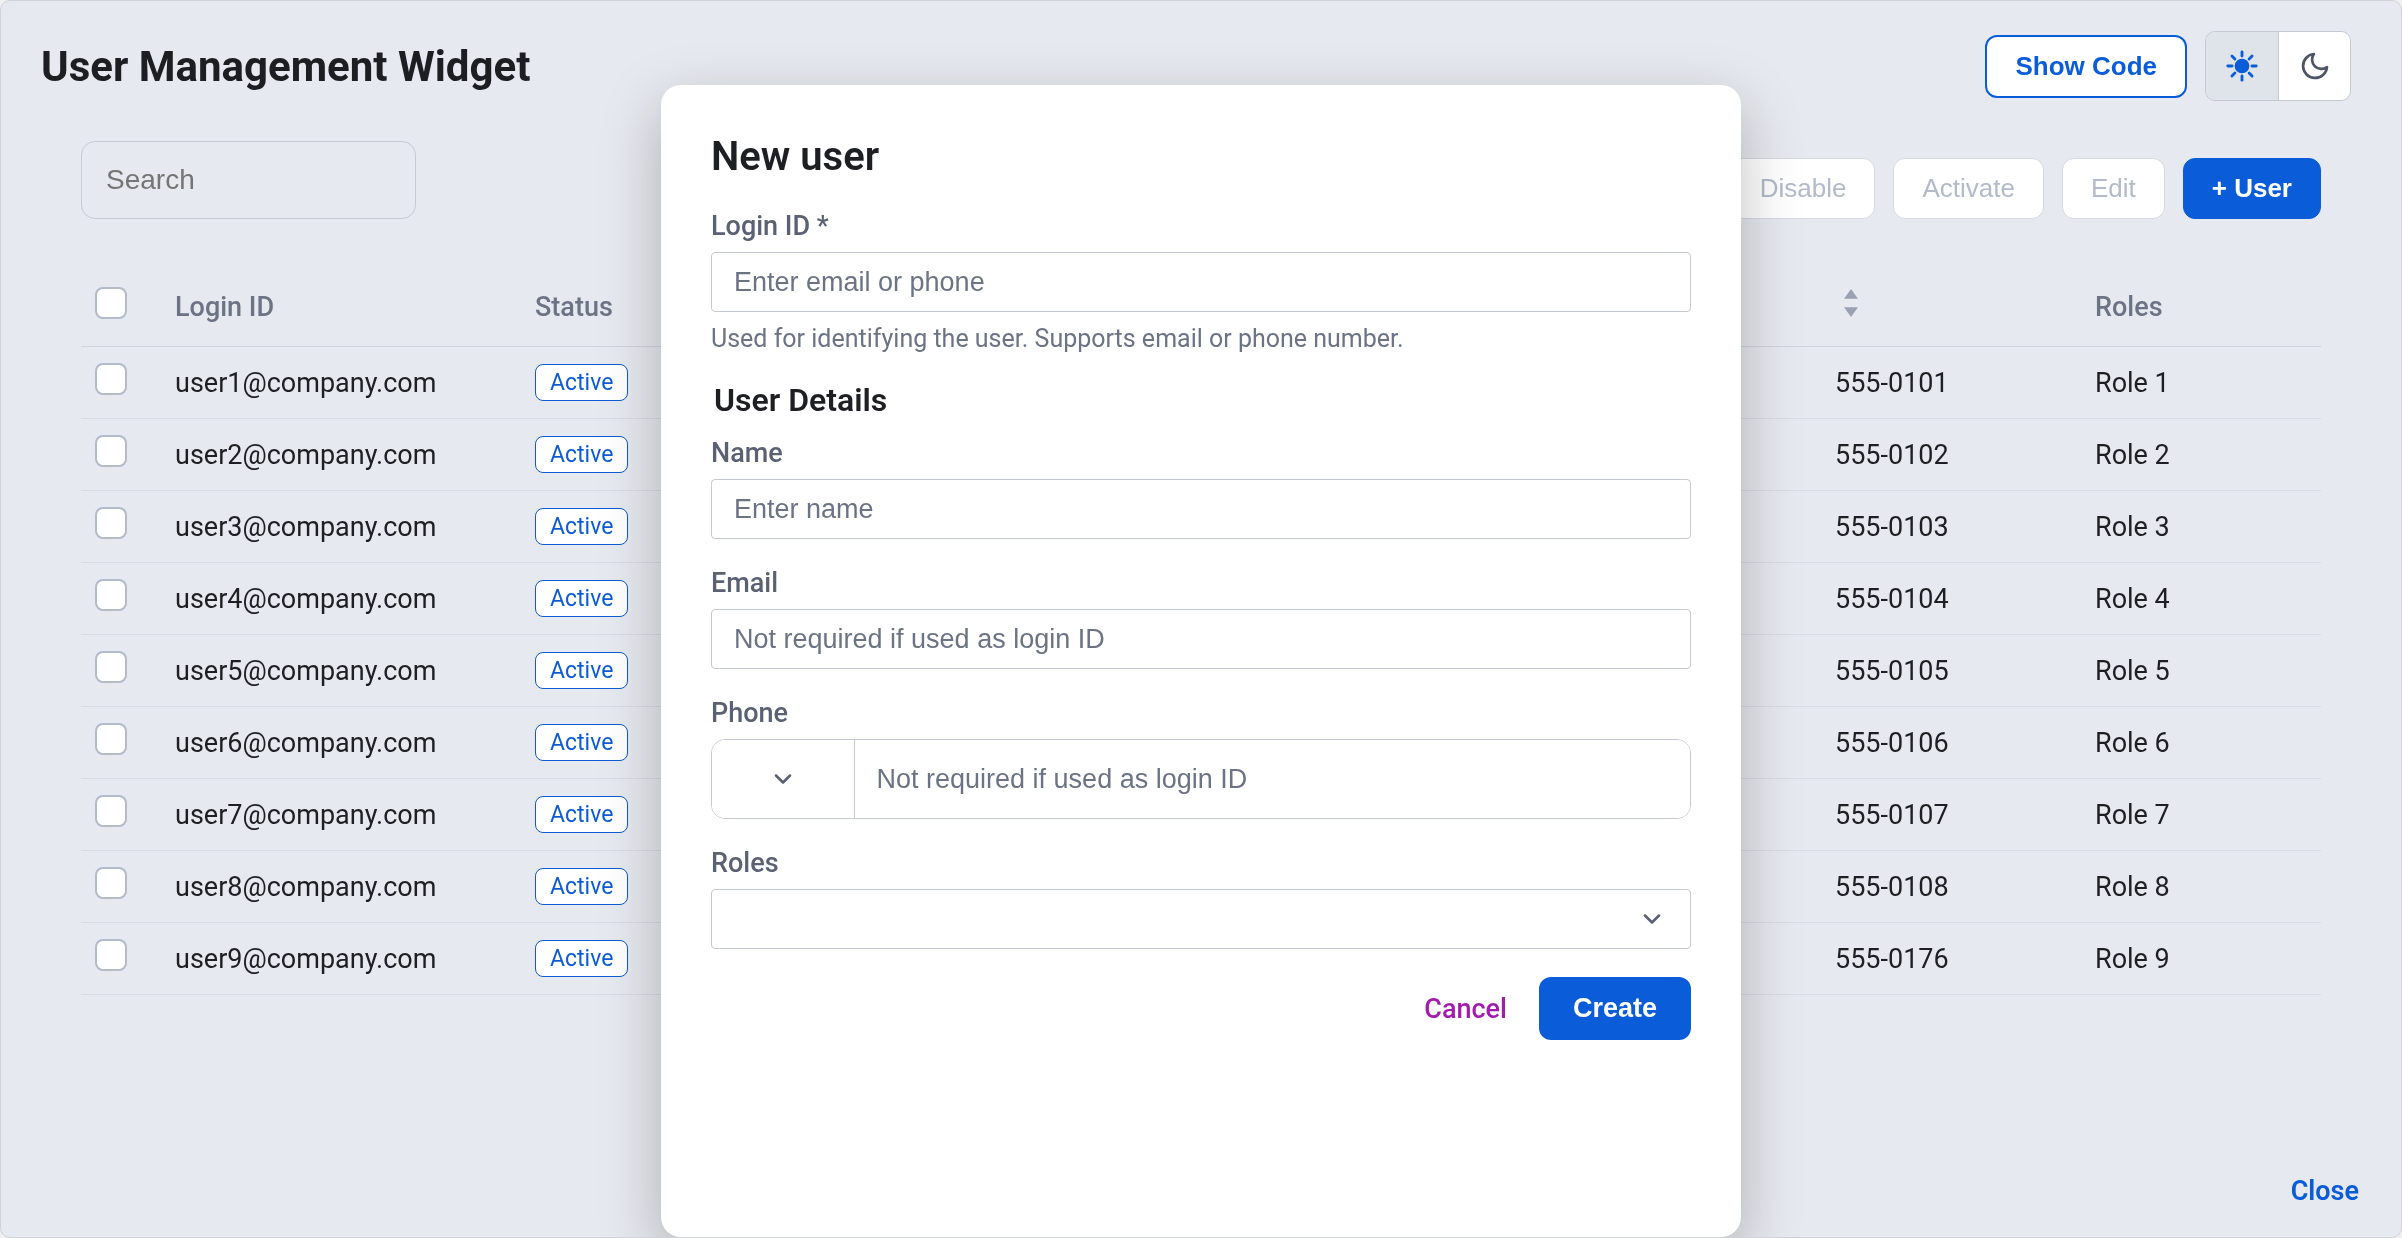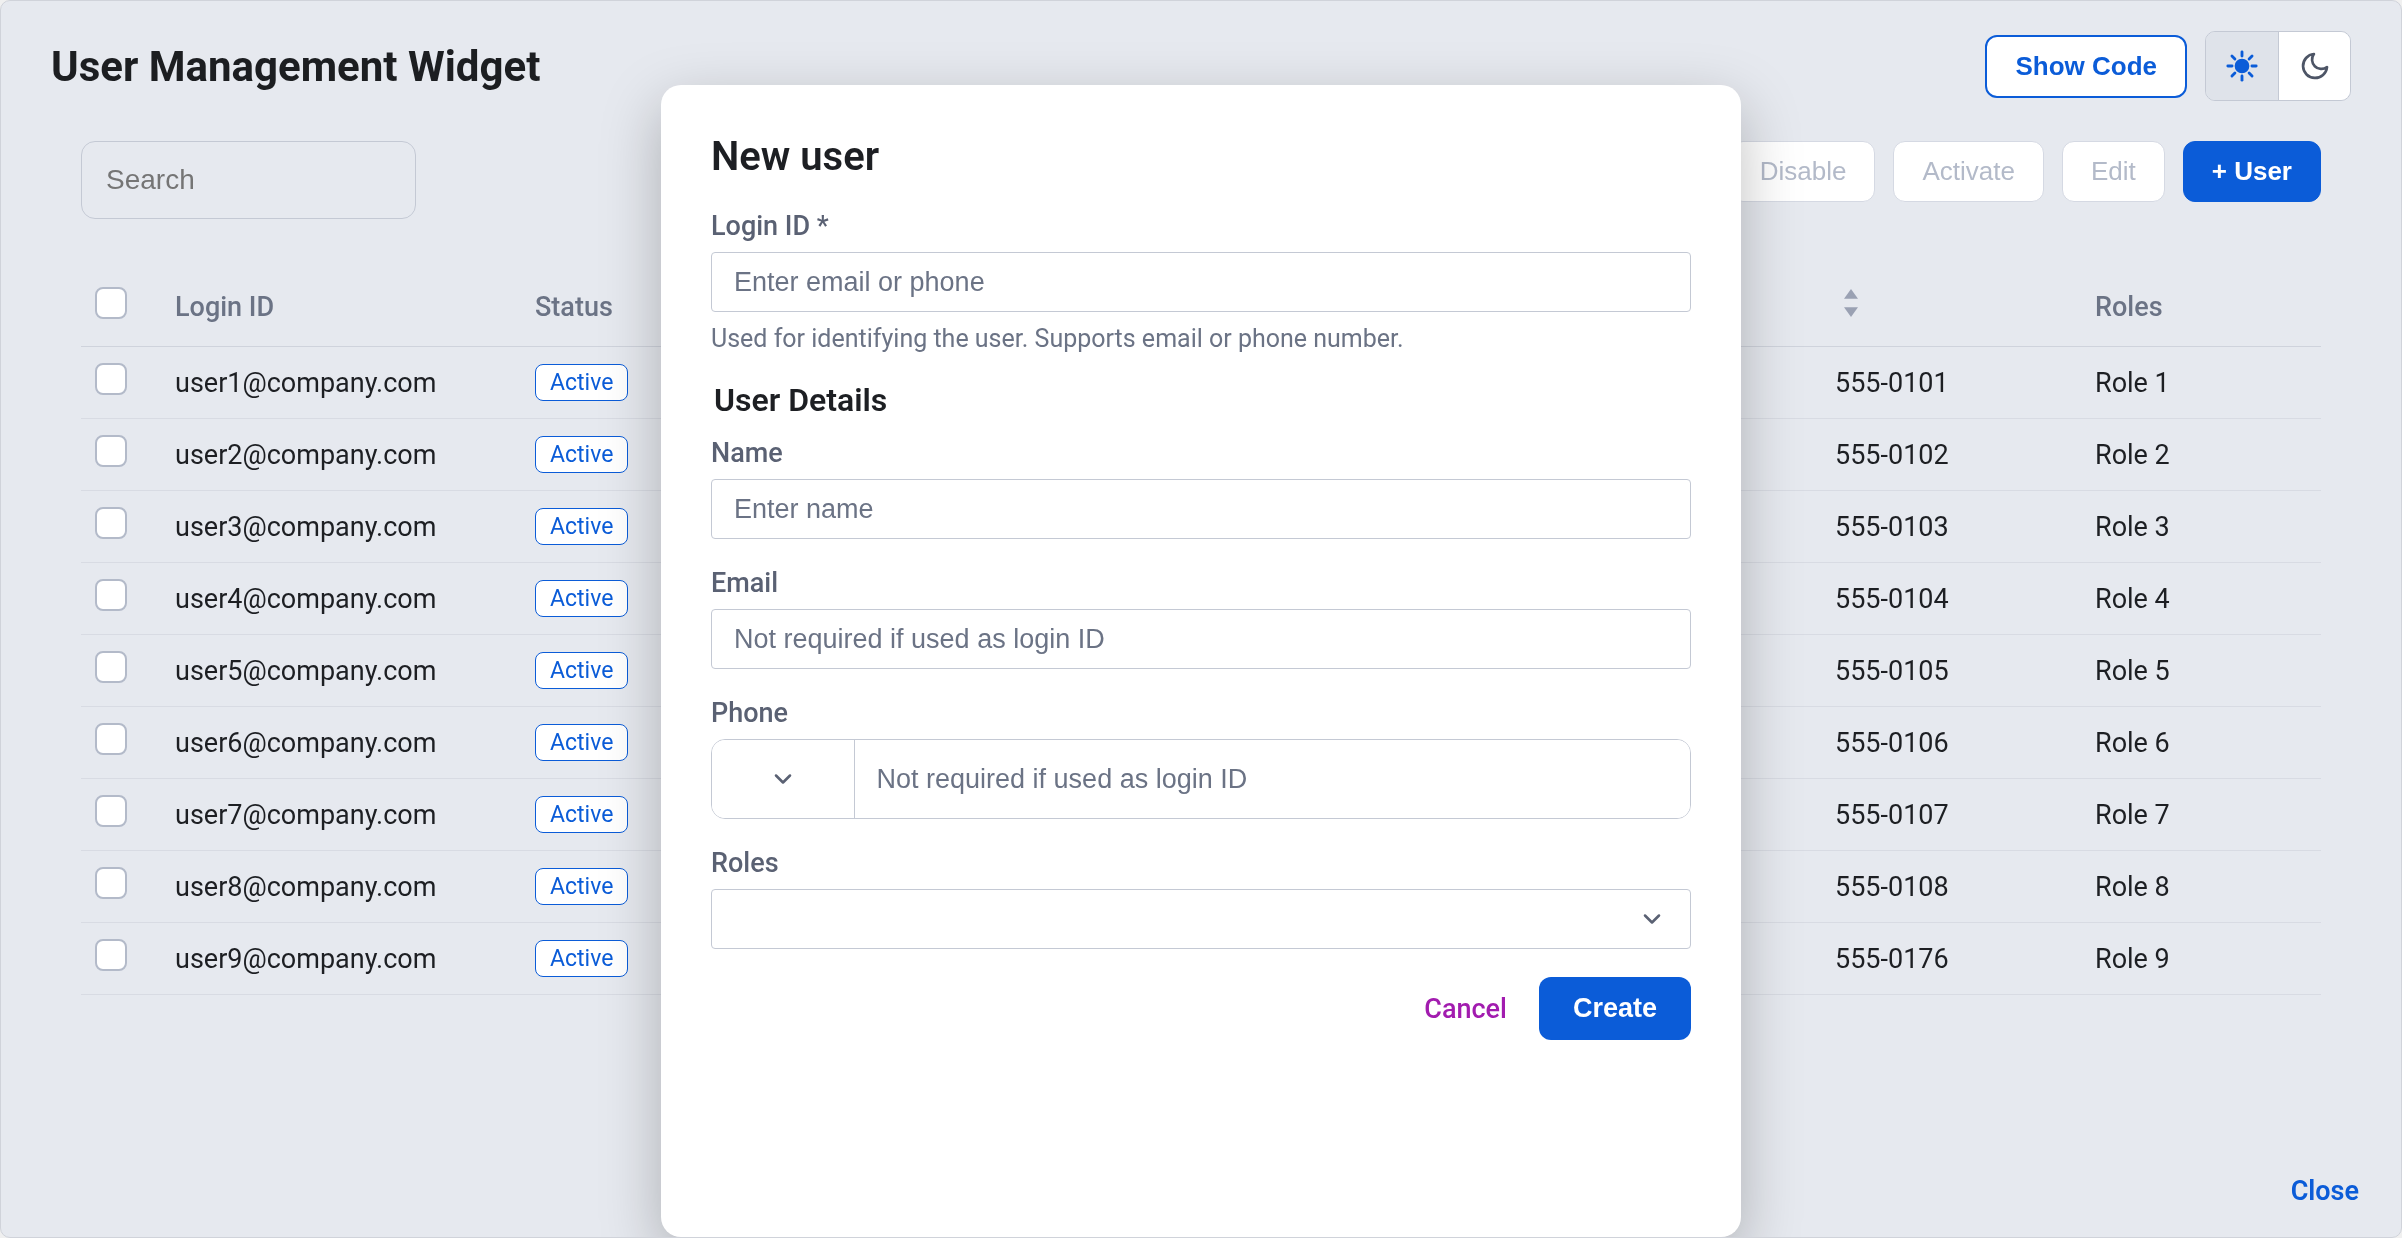--- a/index.html
+++ b/index.html
@@ -17,21 +17,21 @@
     height: 1238px;
     overflow: hidden;
     transform-origin: top left;
   }
 
   
   .header {
     display: flex;
     align-items: center;
     justify-content: space-between;
-    padding: 30px 50px 0 50px;
+    padding: 30px 50px 0 40px;
   }
   .page-title {
     font-size: 42px;
     font-weight: 700;
     color: #1c1e21;
   }
   .header-right { display: flex; align-items: center; gap: 18px; }
   .btn {
     font-size: 26px;
     font-weight: 500;
@@ -64,21 +64,21 @@
   .theme-toggle .seg + .seg { border-left: 1.5px solid #c4c9d4; }
 
   
   .card {
     margin: 40px 40px 0 40px;
     padding: 0 40px 40px 40px;
   }
   .toolbar {
     display: flex;
     justify-content: space-between;
-    align-items: flex-start;
+    align-items: flex-end;
     padding-top: 0;
   }
   .search-box {
     width: 335px;
     height: 78px;
     border: 1.5px solid #c4c9d4;
     border-radius: 14px;
     background: #e6e9ef;
     font-size: 28px;
     color: #6b7385;

